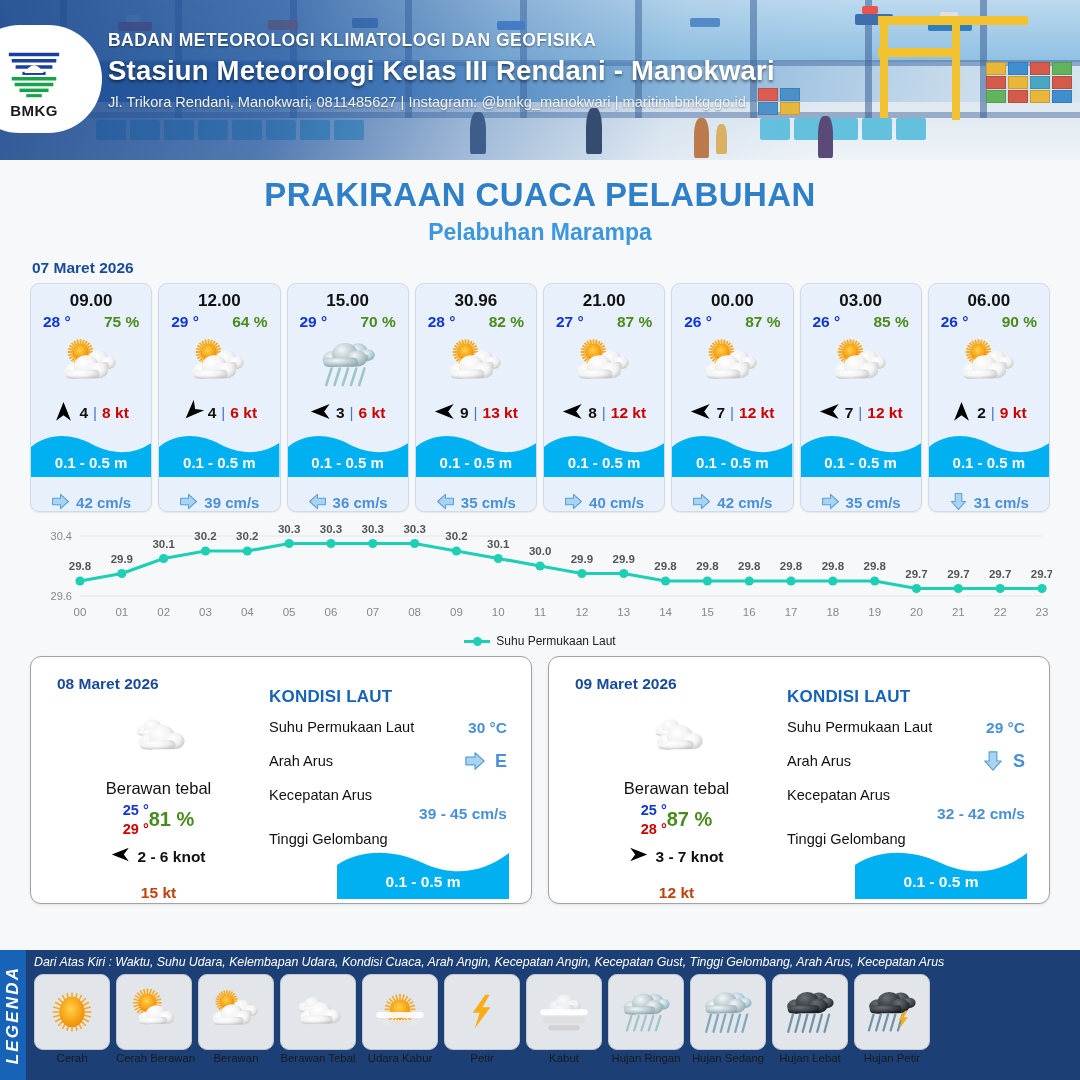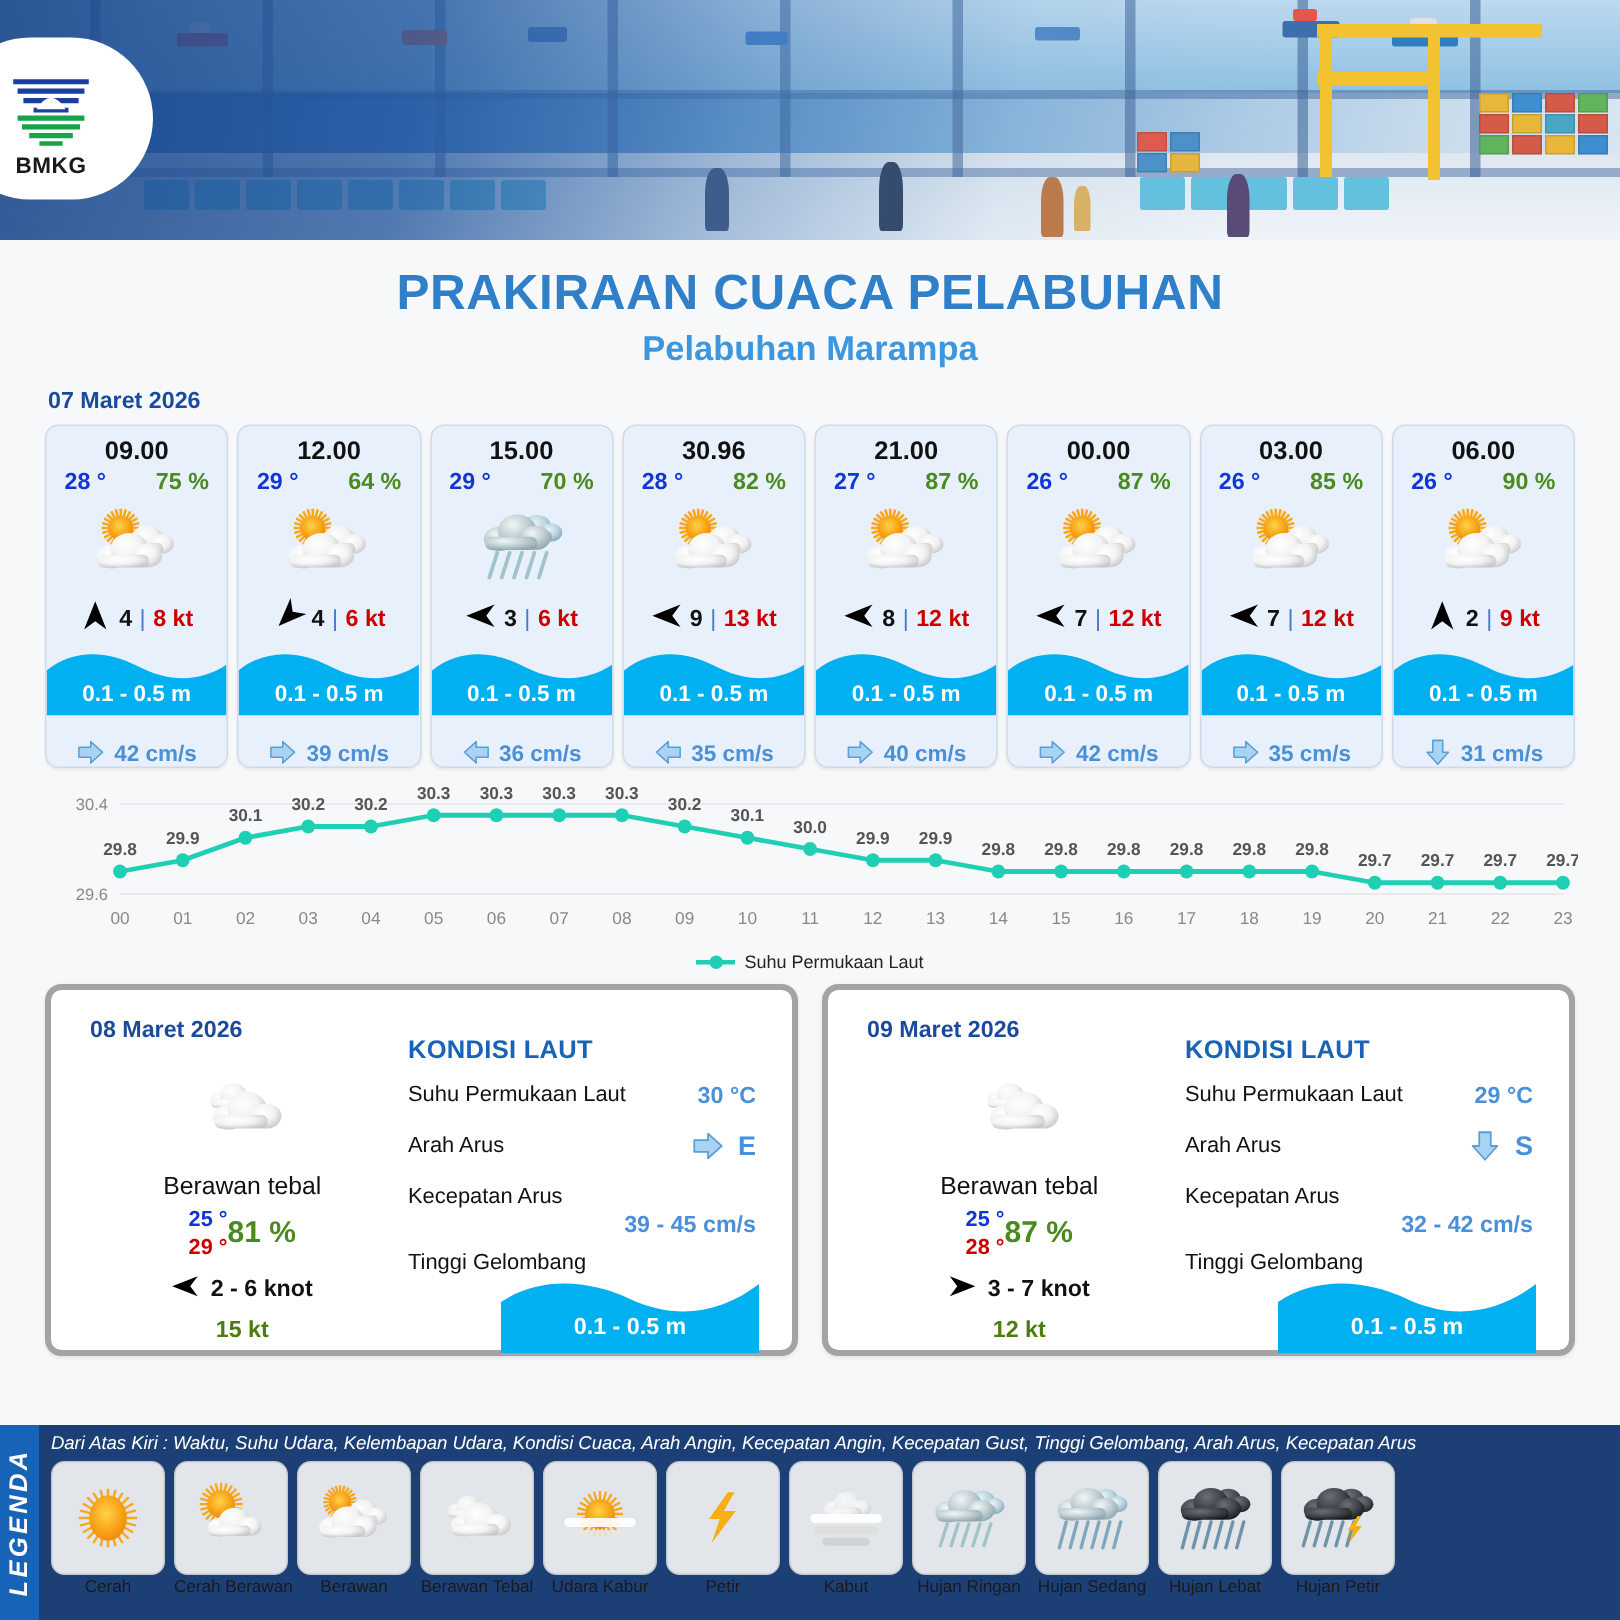--- a/index.html
+++ b/index.html
@@ -86,34 +86,34 @@
   
   .chart-box { margin:10px 28px 0; height:110px; position:relative; }
   .chart-legend { text-align:center; margin-top:2px; font-size:12px; color:#222;
     display:flex; align-items:center; justify-content:center; gap:6px; }
   .legend-swatch { display:inline-block; width:26px; height:3px; background:#1fcfb4; position:relative; }
   .legend-swatch::after { content:''; position:absolute; left:9px; top:-3px; width:9px; height:9px;
     border-radius:50%; background:#1fcfb4; }
 
   
   .daily-row { display:flex; gap:16px; padding:8px 30px 0; }
-  .dcard { flex:1; background:#fff; border:4px solid #a3a3a3; border-radius:11px;
+  .dcard { flex:1; background:#fff; border:1px solid #a3a3a3; border-radius:11px;
     height:248px; position:relative; box-shadow:0 1px 3px rgba(0,0,0,.09); }
   .d-date { position:absolute; left:26px; top:18px; font-size:15.5px; font-weight:bold; color:#1a4a9c; }
   .d-left { position:absolute; left:20px; top:48px; width:215px; text-align:center; }
   .d-wicon { height:62px; display:flex; align-items:center; justify-content:center; }
   .d-cond { font-size:16.5px; color:#111; margin-top:12px; }
   .d-temps { display:flex; align-items:center; justify-content:center; margin-top:3px; }
   .d-tcol { text-align:left; font-size:14.5px; font-weight:bold; line-height:1.28; }
   .d-tmin { color:#1235d6; }
   .d-tmax { color:#cc0000; }
   .d-hum { font-size:20px; font-weight:bold; color:#4a8a1e; }
   .d-wind { display:flex; align-items:center; justify-content:center; gap:7px; margin-top:7px;
     font-size:15.5px; font-weight:bold; color:#111; }
-  .d-gust { font-size:15.5px; font-weight:bold; color:#4d7c0f; margin-top:6px; }
+  .d-gust { font-size:15.5px; font-weight:bold; color:#c2410c; margin-top:16px; }
 
   .d-right { position:absolute; left:238px; top:30px; right:16px; }
   .d-sea-title { font-size:17px; font-weight:bold; color:#1763b8; letter-spacing:.2px; }
   .d-row { position:relative; margin-top:12px; font-size:14.6px; color:#111; height:22px; }
   .d-val { position:absolute; right:8px; top:0; font-size:15.5px; font-weight:bold; color:#4a90d9; }
   .d-val-dir { position:absolute; right:8px; top:-3px; display:flex; align-items:center; gap:9px; }
   .d-val-dir .dirtxt { font-size:18px; font-weight:bold; color:#4a90d9; }
   .d-speed { position:absolute; right:8px; top:18px; font-size:15.5px; font-weight:bold; color:#4a90d9; }
   .d-wavebox { position:absolute; right:6px; bottom:-46px; width:172px; height:56px; }
   .d-wavebox svg { width:100%; height:100%; display:block; }
@@ -219,20 +219,25 @@
         <path d="M22 35 q10 -16 20 0" fill="#ffffff"></path>
         <path d="M9 41 H55" stroke="#16a34a" stroke-width="3.6"></path>
         <path d="M12 47 H52" stroke="#16a34a" stroke-width="3.6"></path>
         <path d="M17 53 H47" stroke="#16a34a" stroke-width="3.6"></path>
         <path d="M24 58.5 H40" stroke="#16a34a" stroke-width="3.2"></path>
       </svg>
     </div>
     <div class="logo-text">BMKG</div>
   </div>
 
+  <div class="hdr-text">
+    <div class="hdr-line1">BADAN METEOROLOGI KLIMATOLOGI DAN GEOFISIKA</div>
+    <div class="hdr-line2">Stasiun Meteorologi Kelas III Rendani - Manokwari</div>
+    <div class="hdr-line3">Jl. Trikora Rendani, Manokwari; 0811485627 | Instagram: @bmkg_manokwari | maritim.bmkg.go.id</div>
+  </div>
 </div>
 
 <div class="title-wrap">
   <div class="title-main">PRAKIRAAN CUACA PELABUHAN</div>
   <div class="title-sub">Pelabuhan Marampa</div>
 </div>
 
 <div class="date-label">07 Maret 2026</div>
 <div class="hourly-row" id="hourly-row">
     <div class="hcard">

